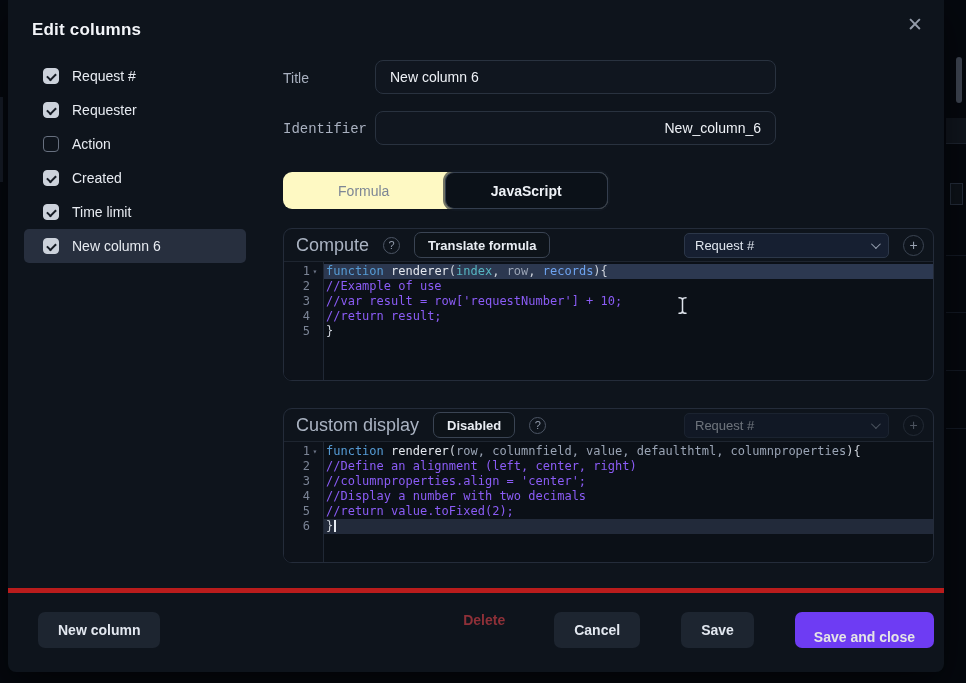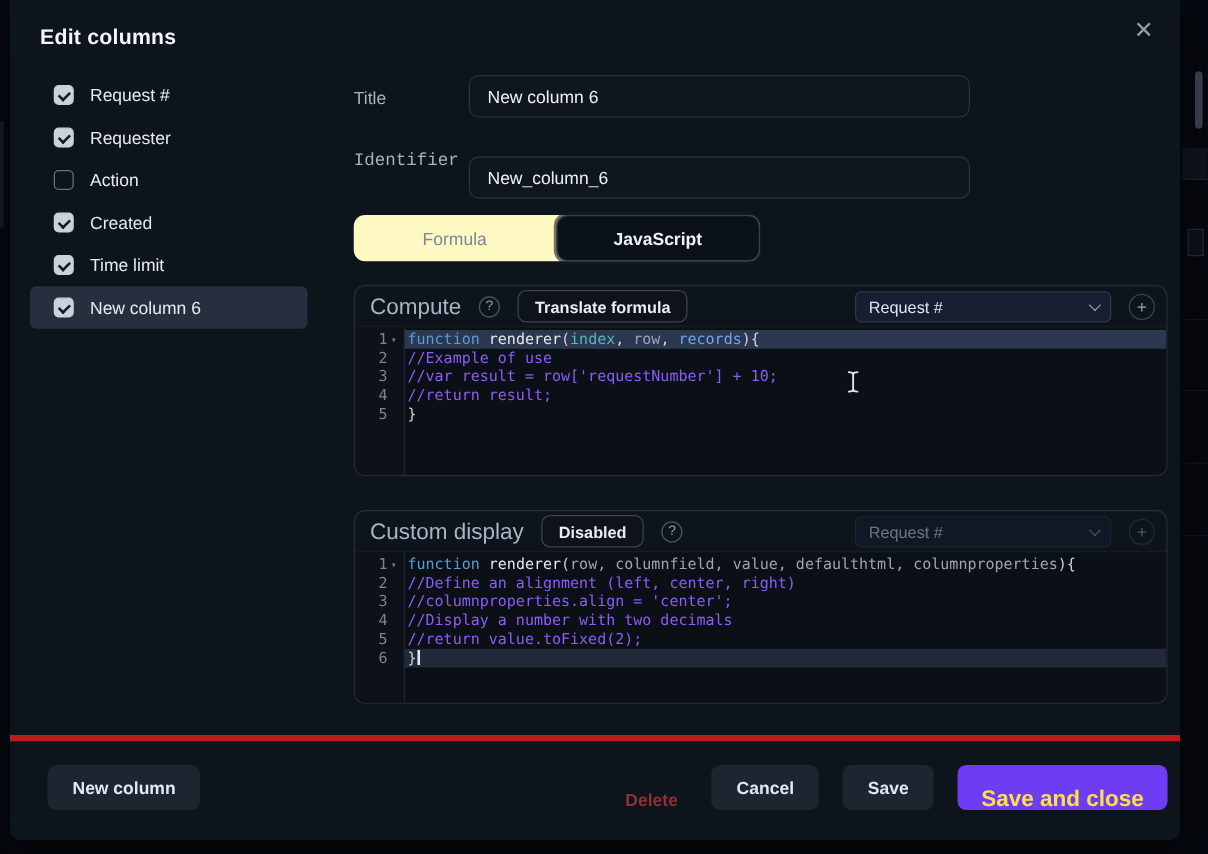--- a/index.html
+++ b/index.html
@@ -58,21 +58,21 @@
   
   .field-label { position:absolute; font-size:14px; color:#a9b1c0; }
   .lbl-title { left:275px; top:70px; }
   .lbl-identifier { left:275px; top:121px;font-family:Liberation Mono, monospace; }
   .text-input {
     position:absolute; left:367px; width:401px; height:34px;
     background:#10161f; border:1px solid #29323f; border-radius:8px;
     color:#eef1f6; font-size:14px; padding:0 14px; font-family:inherit; outline:none;
   }
   .inp-title { top:60px; }
-  .inp-identifier { top:125px; }
+  .inp-identifier { top:111px;text-align:right; }
 
   
   .tabs {
     position:absolute; left:275px; top:172px; width:325px; height:37px;
     background:#fef9c3; border-radius:9px; display:flex;
   }
   .tab {
     flex:1; display:flex; align-items:center; justify-content:center;
     font-size:14px; color:#7d8695; cursor:pointer; border-radius:9px;
   }
@@ -138,25 +138,25 @@
   .tk-p3 { color:#6ea3f0; }
 
   
   .footer { position:absolute; left:0; right:0; top:588px; bottom:0; border-top:5px solid #b91c1c; }
   .btn-dark {
     background:#1d2530; border:none; border-radius:7px; color:#e3e8f0;
     font-size:14px; font-weight:600; height:36px; padding:0 20px;
     font-family:inherit; cursor:pointer;
   }
   .btn-newcol { position:absolute; left:30px; top:19px; }
-  .footer-right { position:absolute; right:10px; top:19px; display:flex; align-items:flex-end; gap:19px; }
+  .footer-right { position:absolute; right:10px; top:19px; display:flex; align-items:flex-start; gap:41px; }
   .btn-delete { background:none; border:none; color:#8e3038; font-size:14px; font-weight:600; font-family:inherit; cursor:pointer; padding:0 8px; }
   .btn-primary {
-    background:#6e3cf3; border:none; border-radius:7px; color:#fde047;
-    font-size:18px; font-weight:700; height:36px; padding:17px 19px;
+    background:#6e3cf3; border:none; border-radius:7px; color:#e5e5e5;
+    font-size:14px; font-weight:700; height:36px; padding:17px 19px;
     font-family:inherit; cursor:pointer;
   }
 
   
   .ibeam { position:absolute; left:676px; top:296px; width:13px; height:19px; pointer-events:none; }
 </style>
 </head>
 <body>
 
 <div class="edge-left">

